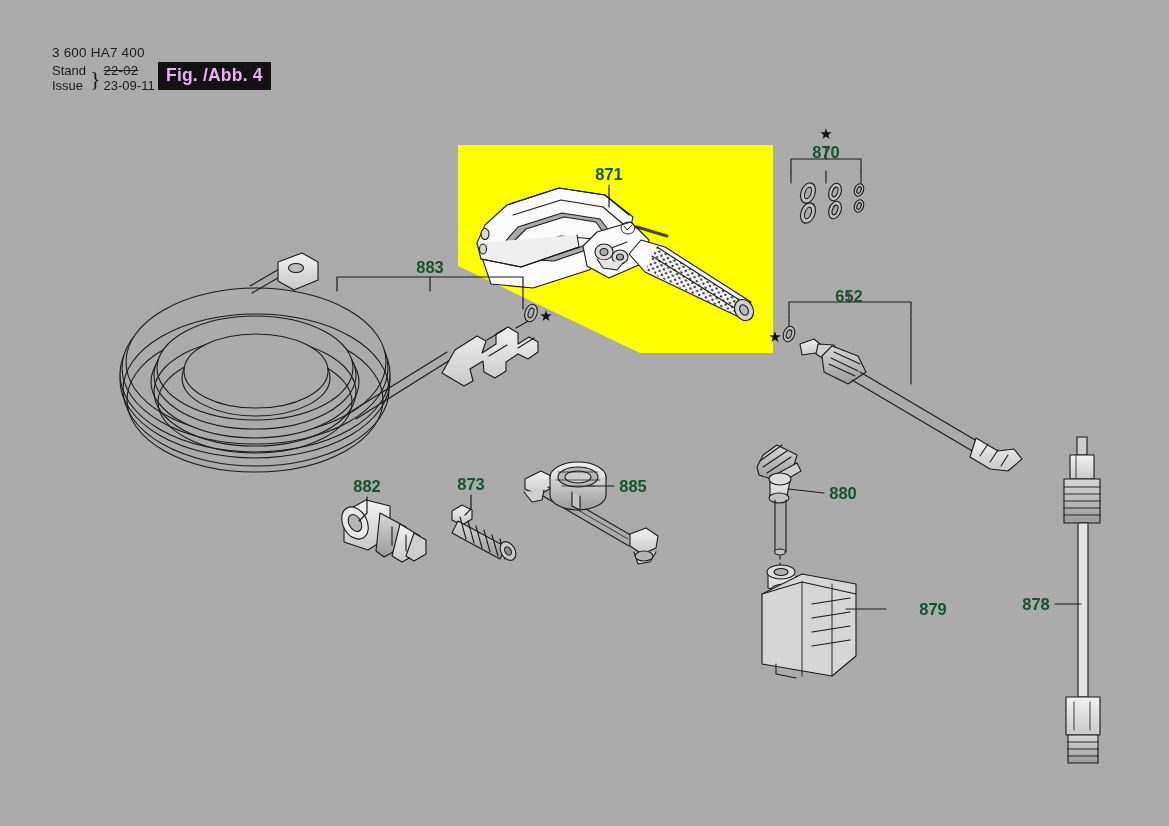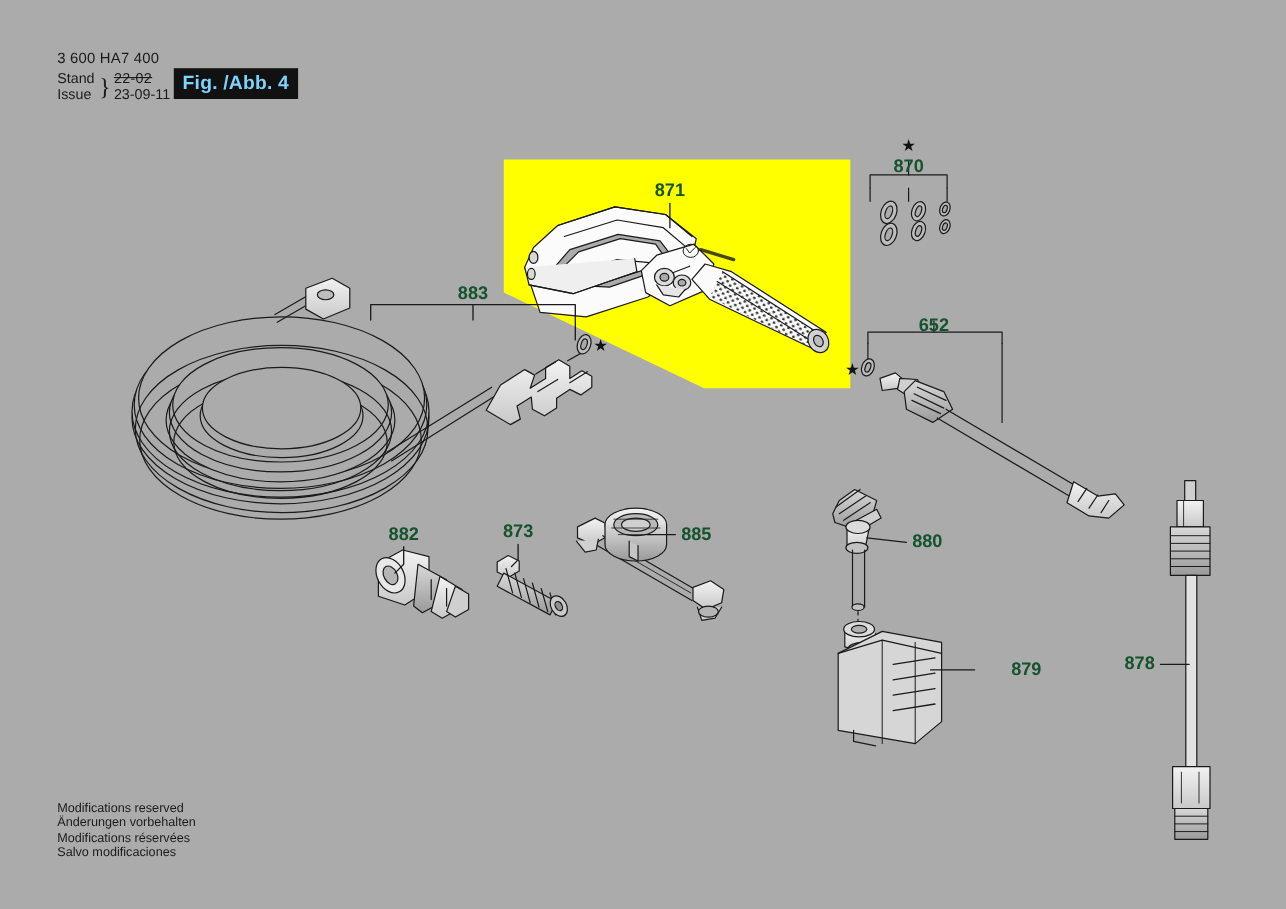--- a/index.html
+++ b/index.html
@@ -16,21 +16,21 @@
   
   .header{position:absolute;left:52px;top:45px;color:#1b1b1b;}
   .hdr-part{font-size:13.5px;letter-spacing:.2px;white-space:nowrap;}
   .hdr-rows{display:flex;align-items:center;margin-top:4px;}
   .hdr-labels{font-size:13px;line-height:14.5px;}
   .hdr-brace{font-size:22px;line-height:20px;margin:0 3px 0 4px;font-family:"Liberation Serif",serif;}
   .hdr-dates{font-size:13px;line-height:14.5px;}
   .struck{text-decoration:line-through;letter-spacing:.3px;}
   .fig-box{
     position:absolute;left:158px;top:62px;
-    background:#111;color:#7dd3fc;
+    background:#111;color:#f0abfc;
     font-size:17.5px;font-weight:bold;
     padding:3px 8px 4px 8px;white-space:nowrap;
     letter-spacing:.2px;
   }
 
   
   .footer{position:absolute;left:52px;top:729px;font-size:11.5px;line-height:13.4px;color:#1b1b1b;}
 
   
   .callout{
@@ -339,20 +339,14 @@
       <div class="callout" style="left: 367px; top: 486px;">882</div>
       <div class="callout" style="left: 471px; top: 484px;">873</div>
       <div class="callout" style="left: 633px; top: 486px;">885</div>
       <div class="callout" style="left: 843px; top: 493px;">880</div>
       <div class="callout" style="left: 905px; top: 609px; margin-left: 28px;">879</div>
       <div class="callout" style="left: 1036px; top: 604px;">878</div>
       <div class="star" style="left: 546px; top: 315px;">★</div>
       <div class="star" style="left: 775px; top: 336px;">★</div>
     </div>
 
-  <div class="footer">
-    <div>Modifications reserved</div>
-    <div>Änderungen vorbehalten</div>
-    <div>Modifications réservées</div>
-    <div>Salvo modificaciones</div>
-  </div>
 
 </div>
 
 </body></html>

